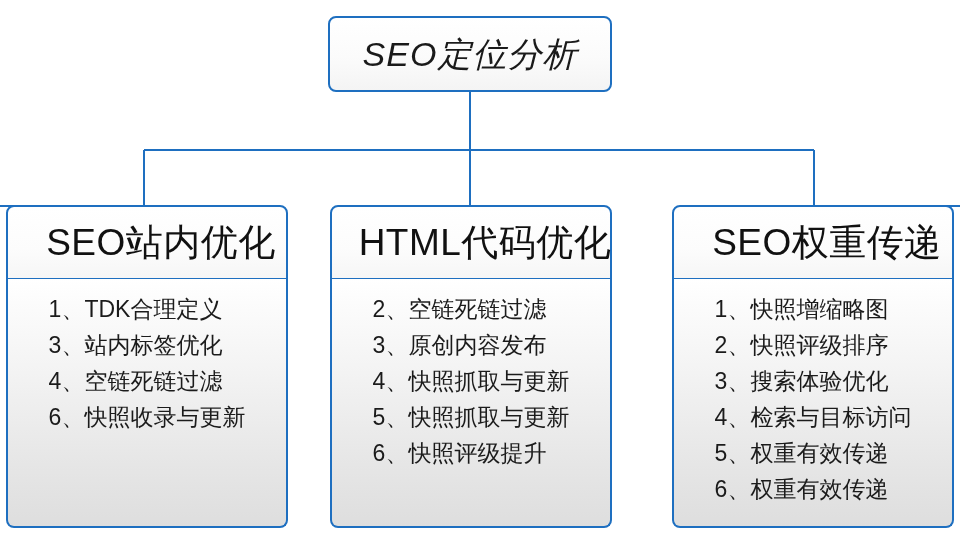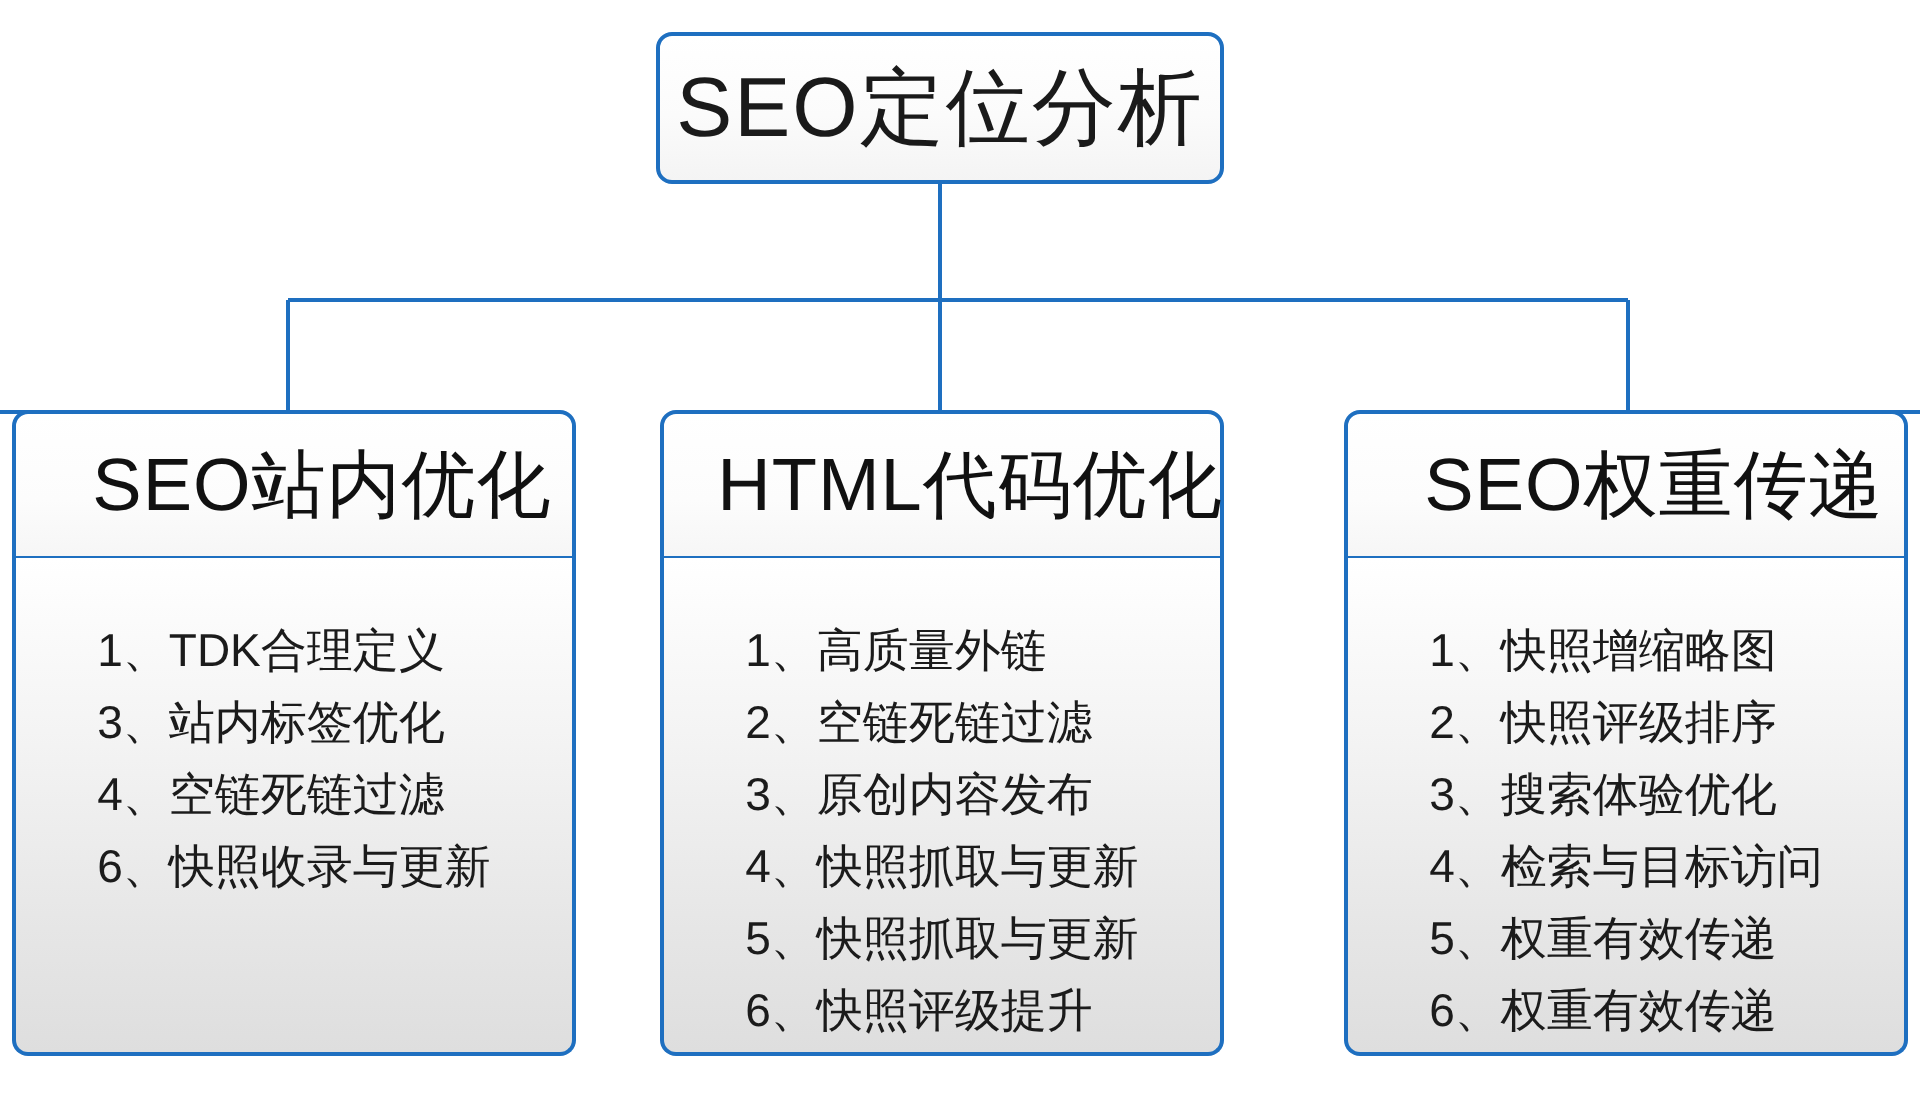--- a/index.html
+++ b/index.html
@@ -38,25 +38,26 @@
     height: 76px;
     box-sizing: border-box;
     border: 2px solid #1e6fc0;
     border-radius: 8px;
     background: linear-gradient(180deg, #ffffff 0%, #fbfbfb 55%, #f4f4f4 100%);
     display: flex;
     align-items: center;
     justify-content: center;
   }
   .root-title {
-    font-size: 42px;
+    font-size: 34px;
     color: #1a1a1a;
     letter-spacing: 1px;
     line-height: 1;
     white-space: nowrap;
+    font-style: italic;
   }
 
   
   .column {
     position: absolute;
     top: 205px;
     width: 282px;
   }
   .col-1 { left: 6px; }
   .col-2 { left: 330px; }
@@ -89,21 +90,21 @@
     border-top: none;
     border-radius: 0 0 8px 8px;
     background: linear-gradient(180deg, #ffffff 0%, #f3f3f3 38%, #e6e6e6 75%, #dedede 100%);
     padding: 12px 0 0 0;
     display: flex;
     flex-direction: column;
     align-items: center;
   }
   .item-list {
     list-style: none;
-    margin: 16px;
+    margin: 0;
     padding: 0;
   }
   .list-item {
     font-size: 23px;
     color: #1b1b1b;
     line-height: 36px;
     white-space: nowrap;
     text-align: left;
   }
   .item-index {
@@ -156,23 +157,20 @@
     </div>
   </div>
 
   <div class="column col-2">
     <div class="col-header">
       <div class="col-header-title">HTML代码优化</div>
     </div>
     <div class="col-body">
       <ul class="item-list">
         <li class="list-item">
-          <span class="item-index">1、</span><span class="item-text">高质量外链</span>
-        </li>
-        <li class="list-item">
           <span class="item-index">2、</span><span class="item-text">空链死链过滤</span>
         </li>
         <li class="list-item">
           <span class="item-index">3、</span><span class="item-text">原创内容发布</span>
         </li>
         <li class="list-item">
           <span class="item-index">4、</span><span class="item-text">快照抓取与更新</span>
         </li>
         <li class="list-item">
           <span class="item-index">5、</span><span class="item-text">快照抓取与更新</span>

